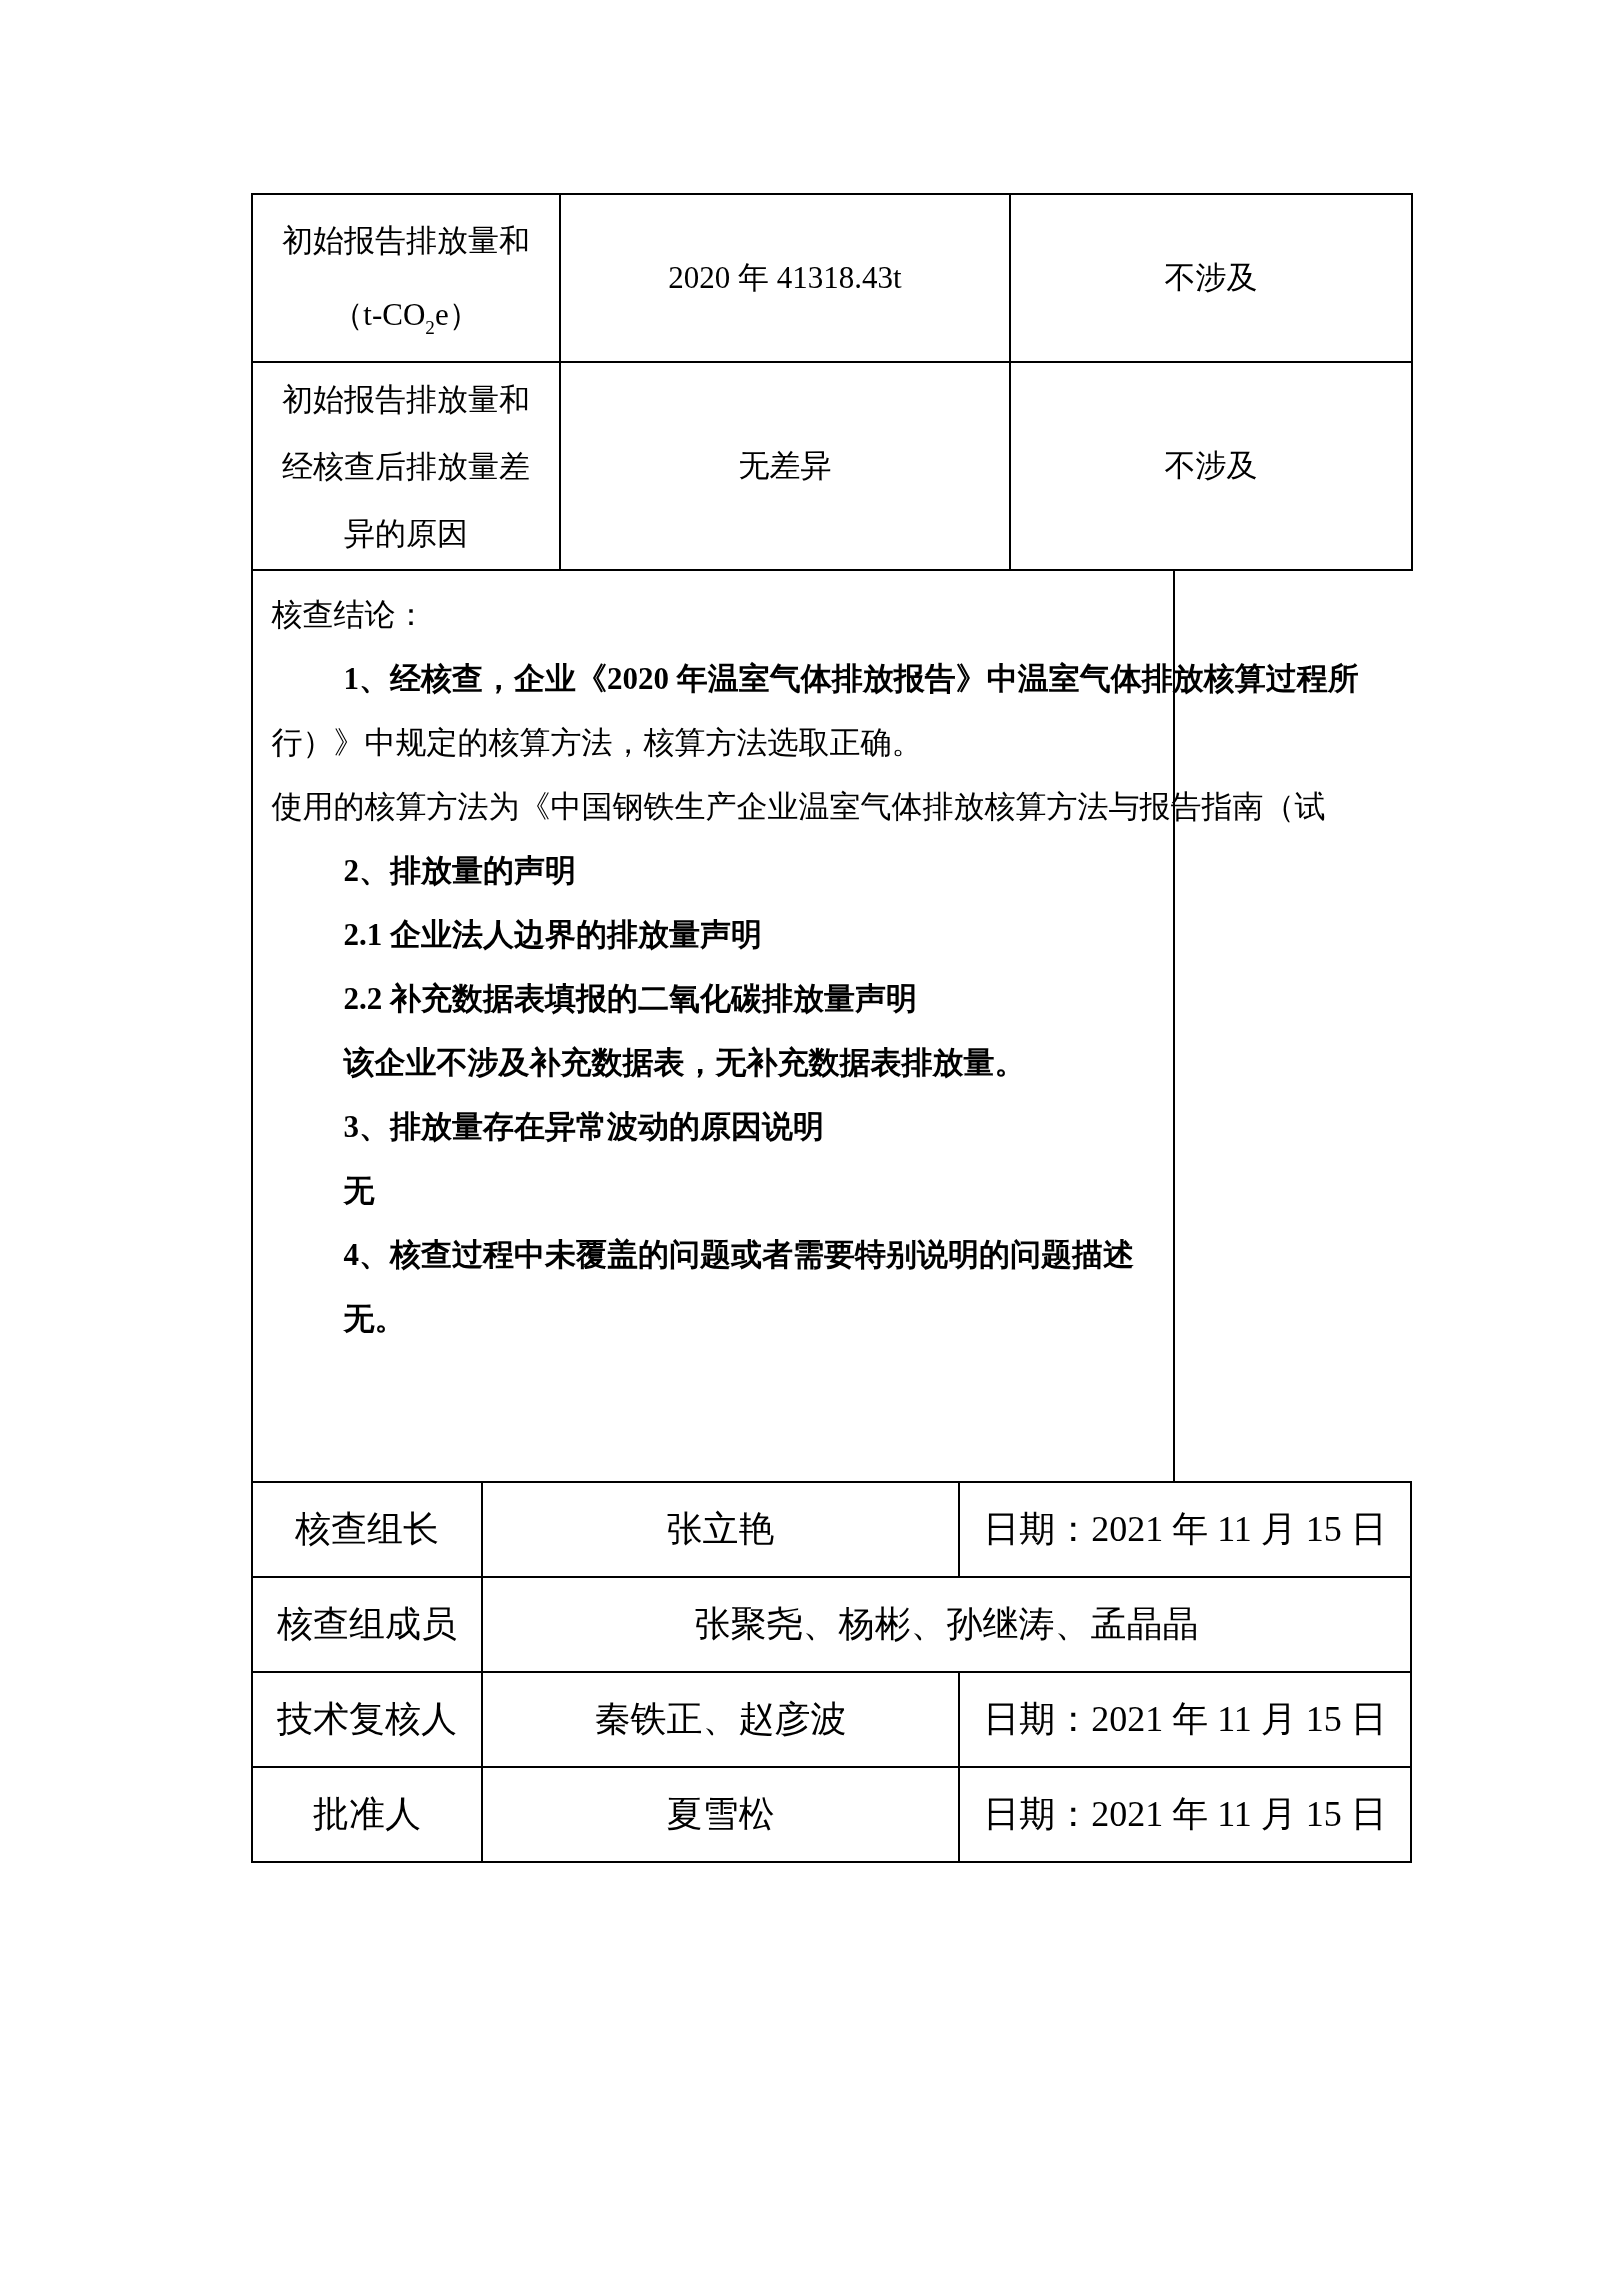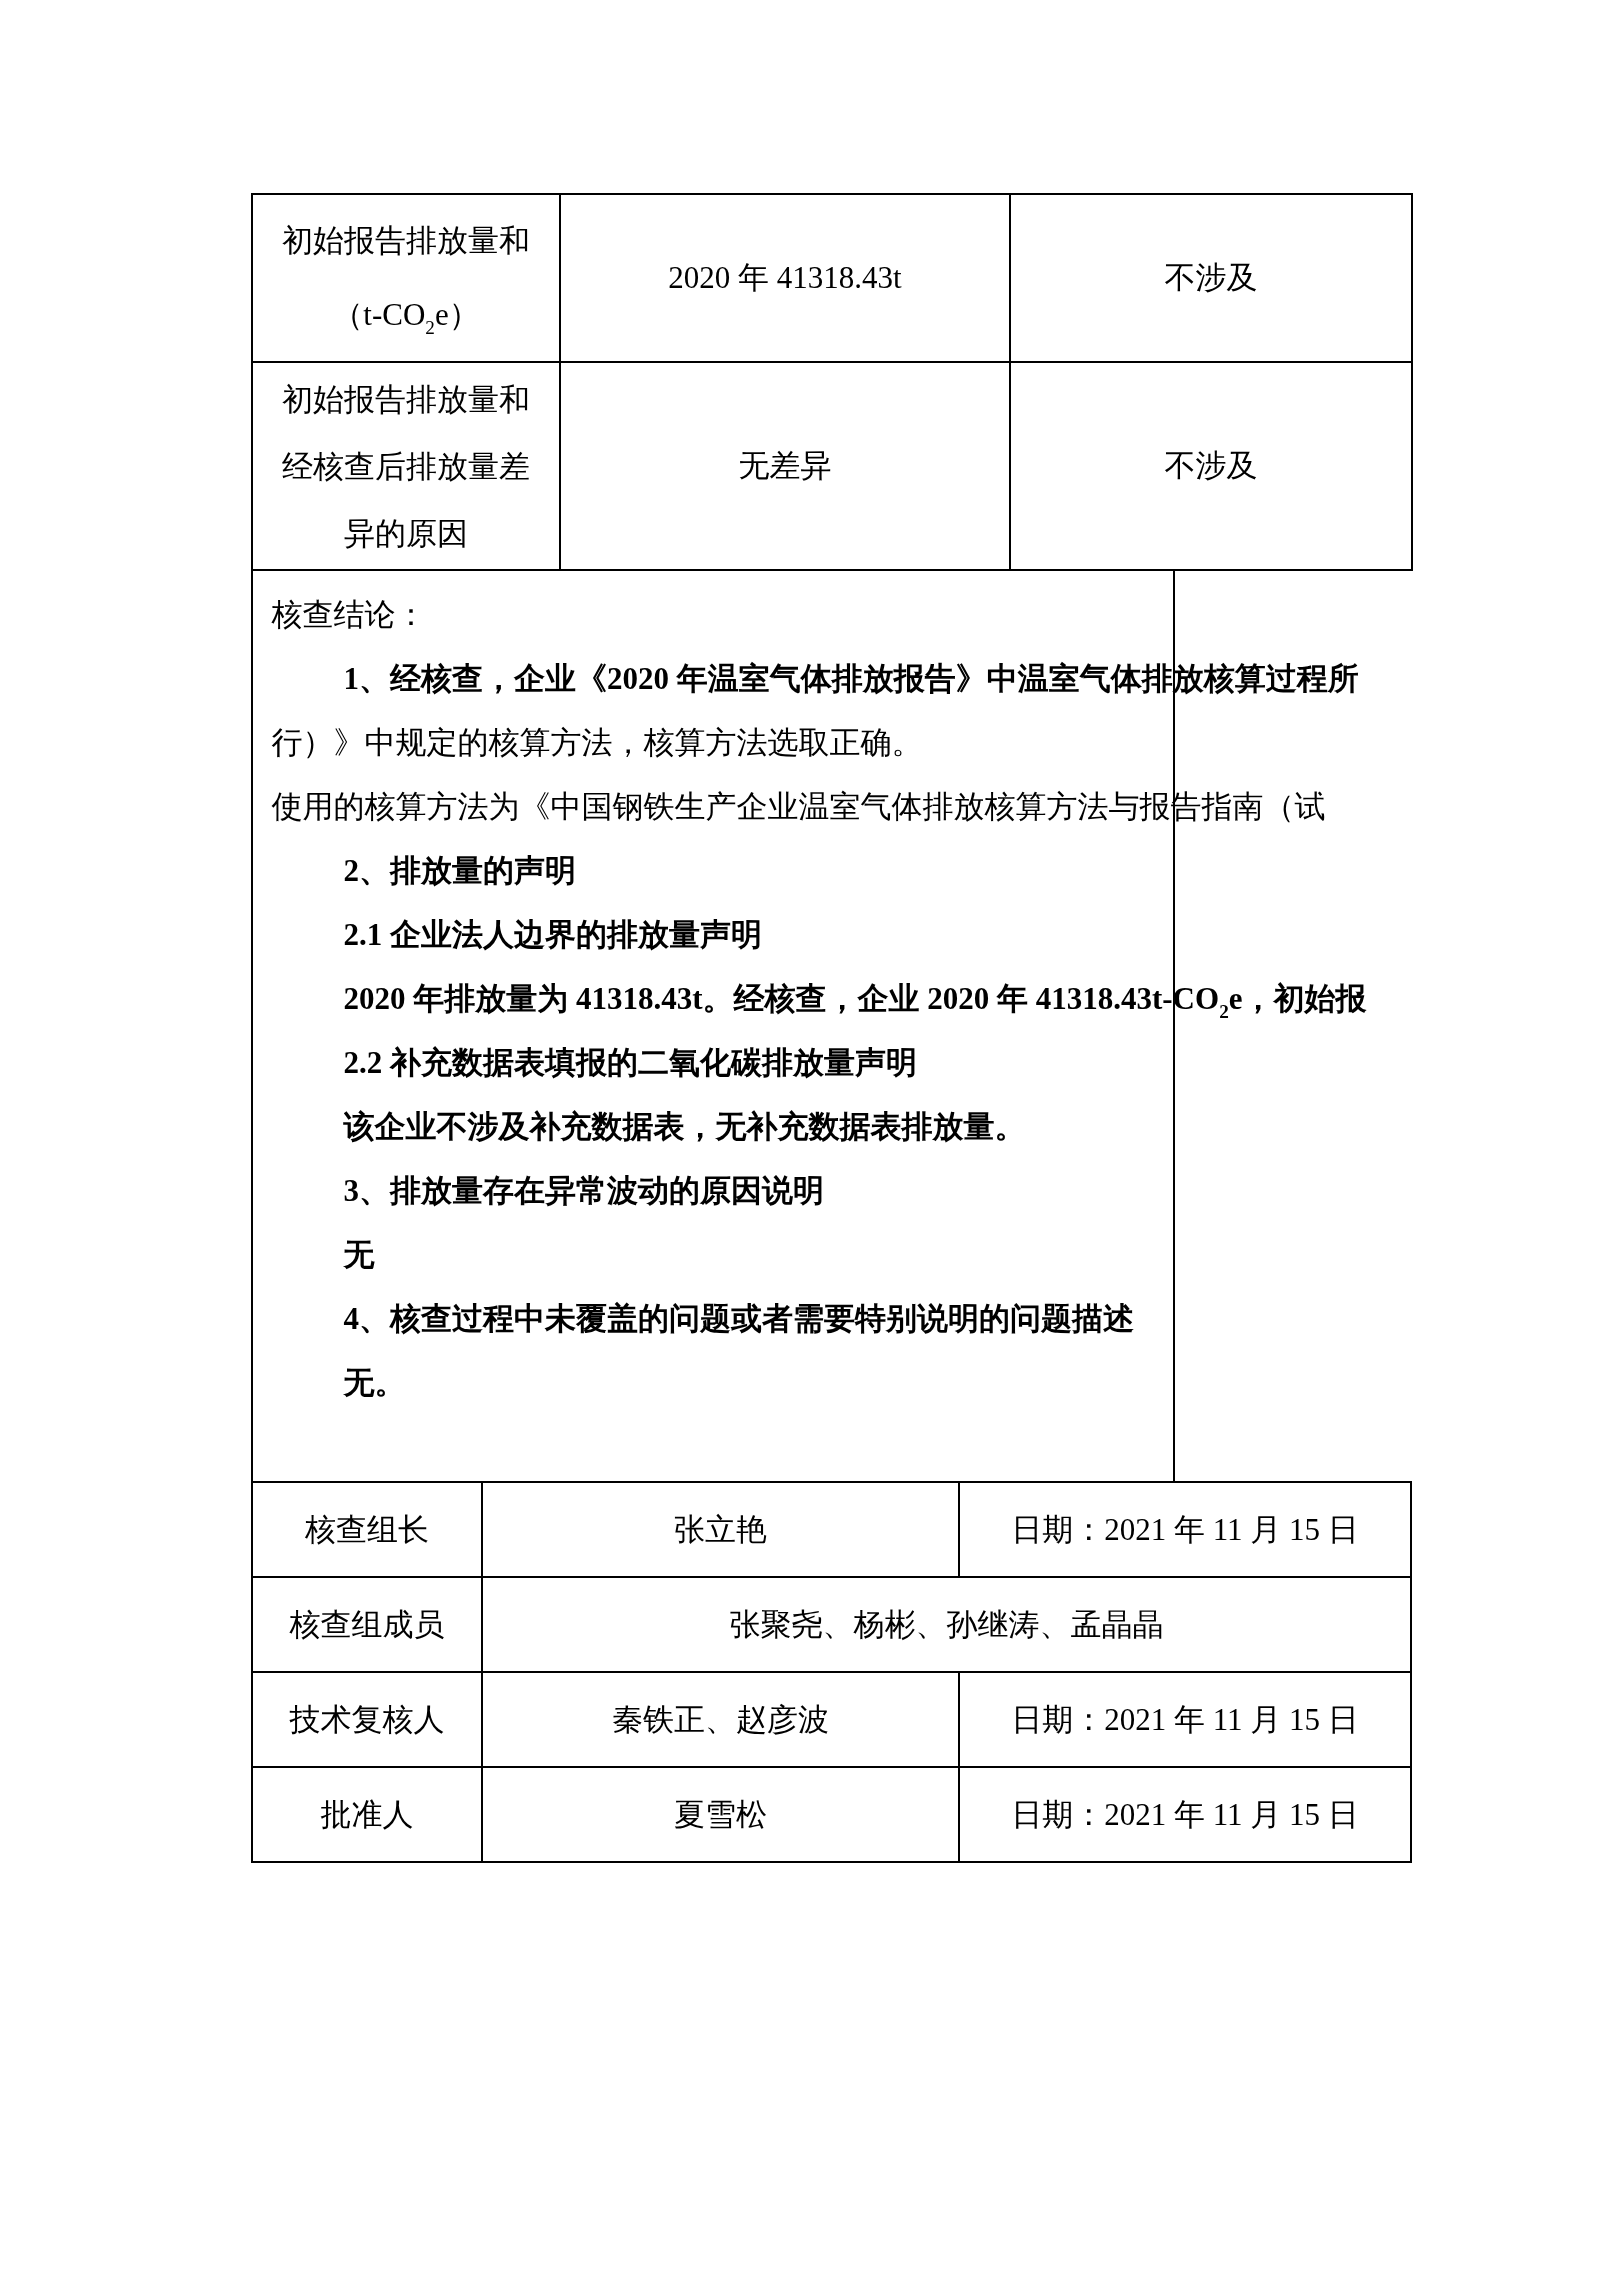--- a/index.html
+++ b/index.html
@@ -56,21 +56,21 @@
   }
   .c-line.indent { padding-left: 72px; font-weight: bold; }
   sub.small {
     font-size: 0.62em;
     line-height: 0;
     position: relative;
     bottom: -0.1em;
   }
   
   #sig-table { margin-top: -2px; }
-  #sig-table td { height: 93px; font-size: 31px; }
+  #sig-table td { height: 93px; font-size: 36px; }
 </style>
 </head>
 <body>
 
 <div id="page">
   <div id="doc-block">
 
     <table id="top-table" class="grid">
       <colgroup>
         <col style="width:308px">
@@ -98,21 +98,20 @@
       </tbody>
     </table>
 
     <div id="conclusion-cell">
       <div class="c-line">核查结论：</div>
       <div class="c-line indent">1、经核查，企业《2020 年温室气体排放报告》中温室气体排放核算过程所</div>
       <div class="c-line">行）》中规定的核算方法，核算方法选取正确。</div>
       <div class="c-line">使用的核算方法为《中国钢铁生产企业温室气体排放核算方法与报告指南（试</div>
       <div class="c-line indent">2、排放量的声明</div>
       <div class="c-line indent">2.1 企业法人边界的排放量声明</div>
-      <div class="c-line indent"><span>2020 年排放量为 41318.43t。经核查，企业 2020 年 41318.43t-CO</span><sub class="small">2</sub><span>e，初始报</span></div>
       <div class="c-line indent">2.2 补充数据表填报的二氧化碳排放量声明</div>
       <div class="c-line indent">该企业不涉及补充数据表，无补充数据表排放量。</div>
       <div class="c-line indent">3、排放量存在异常波动的原因说明</div>
       <div class="c-line indent">无</div>
       <div class="c-line indent">4、核查过程中未覆盖的问题或者需要特别说明的问题描述</div>
       <div class="c-line indent">无。</div>
     </div>
 
     <table id="sig-table" class="grid">
       <colgroup>

